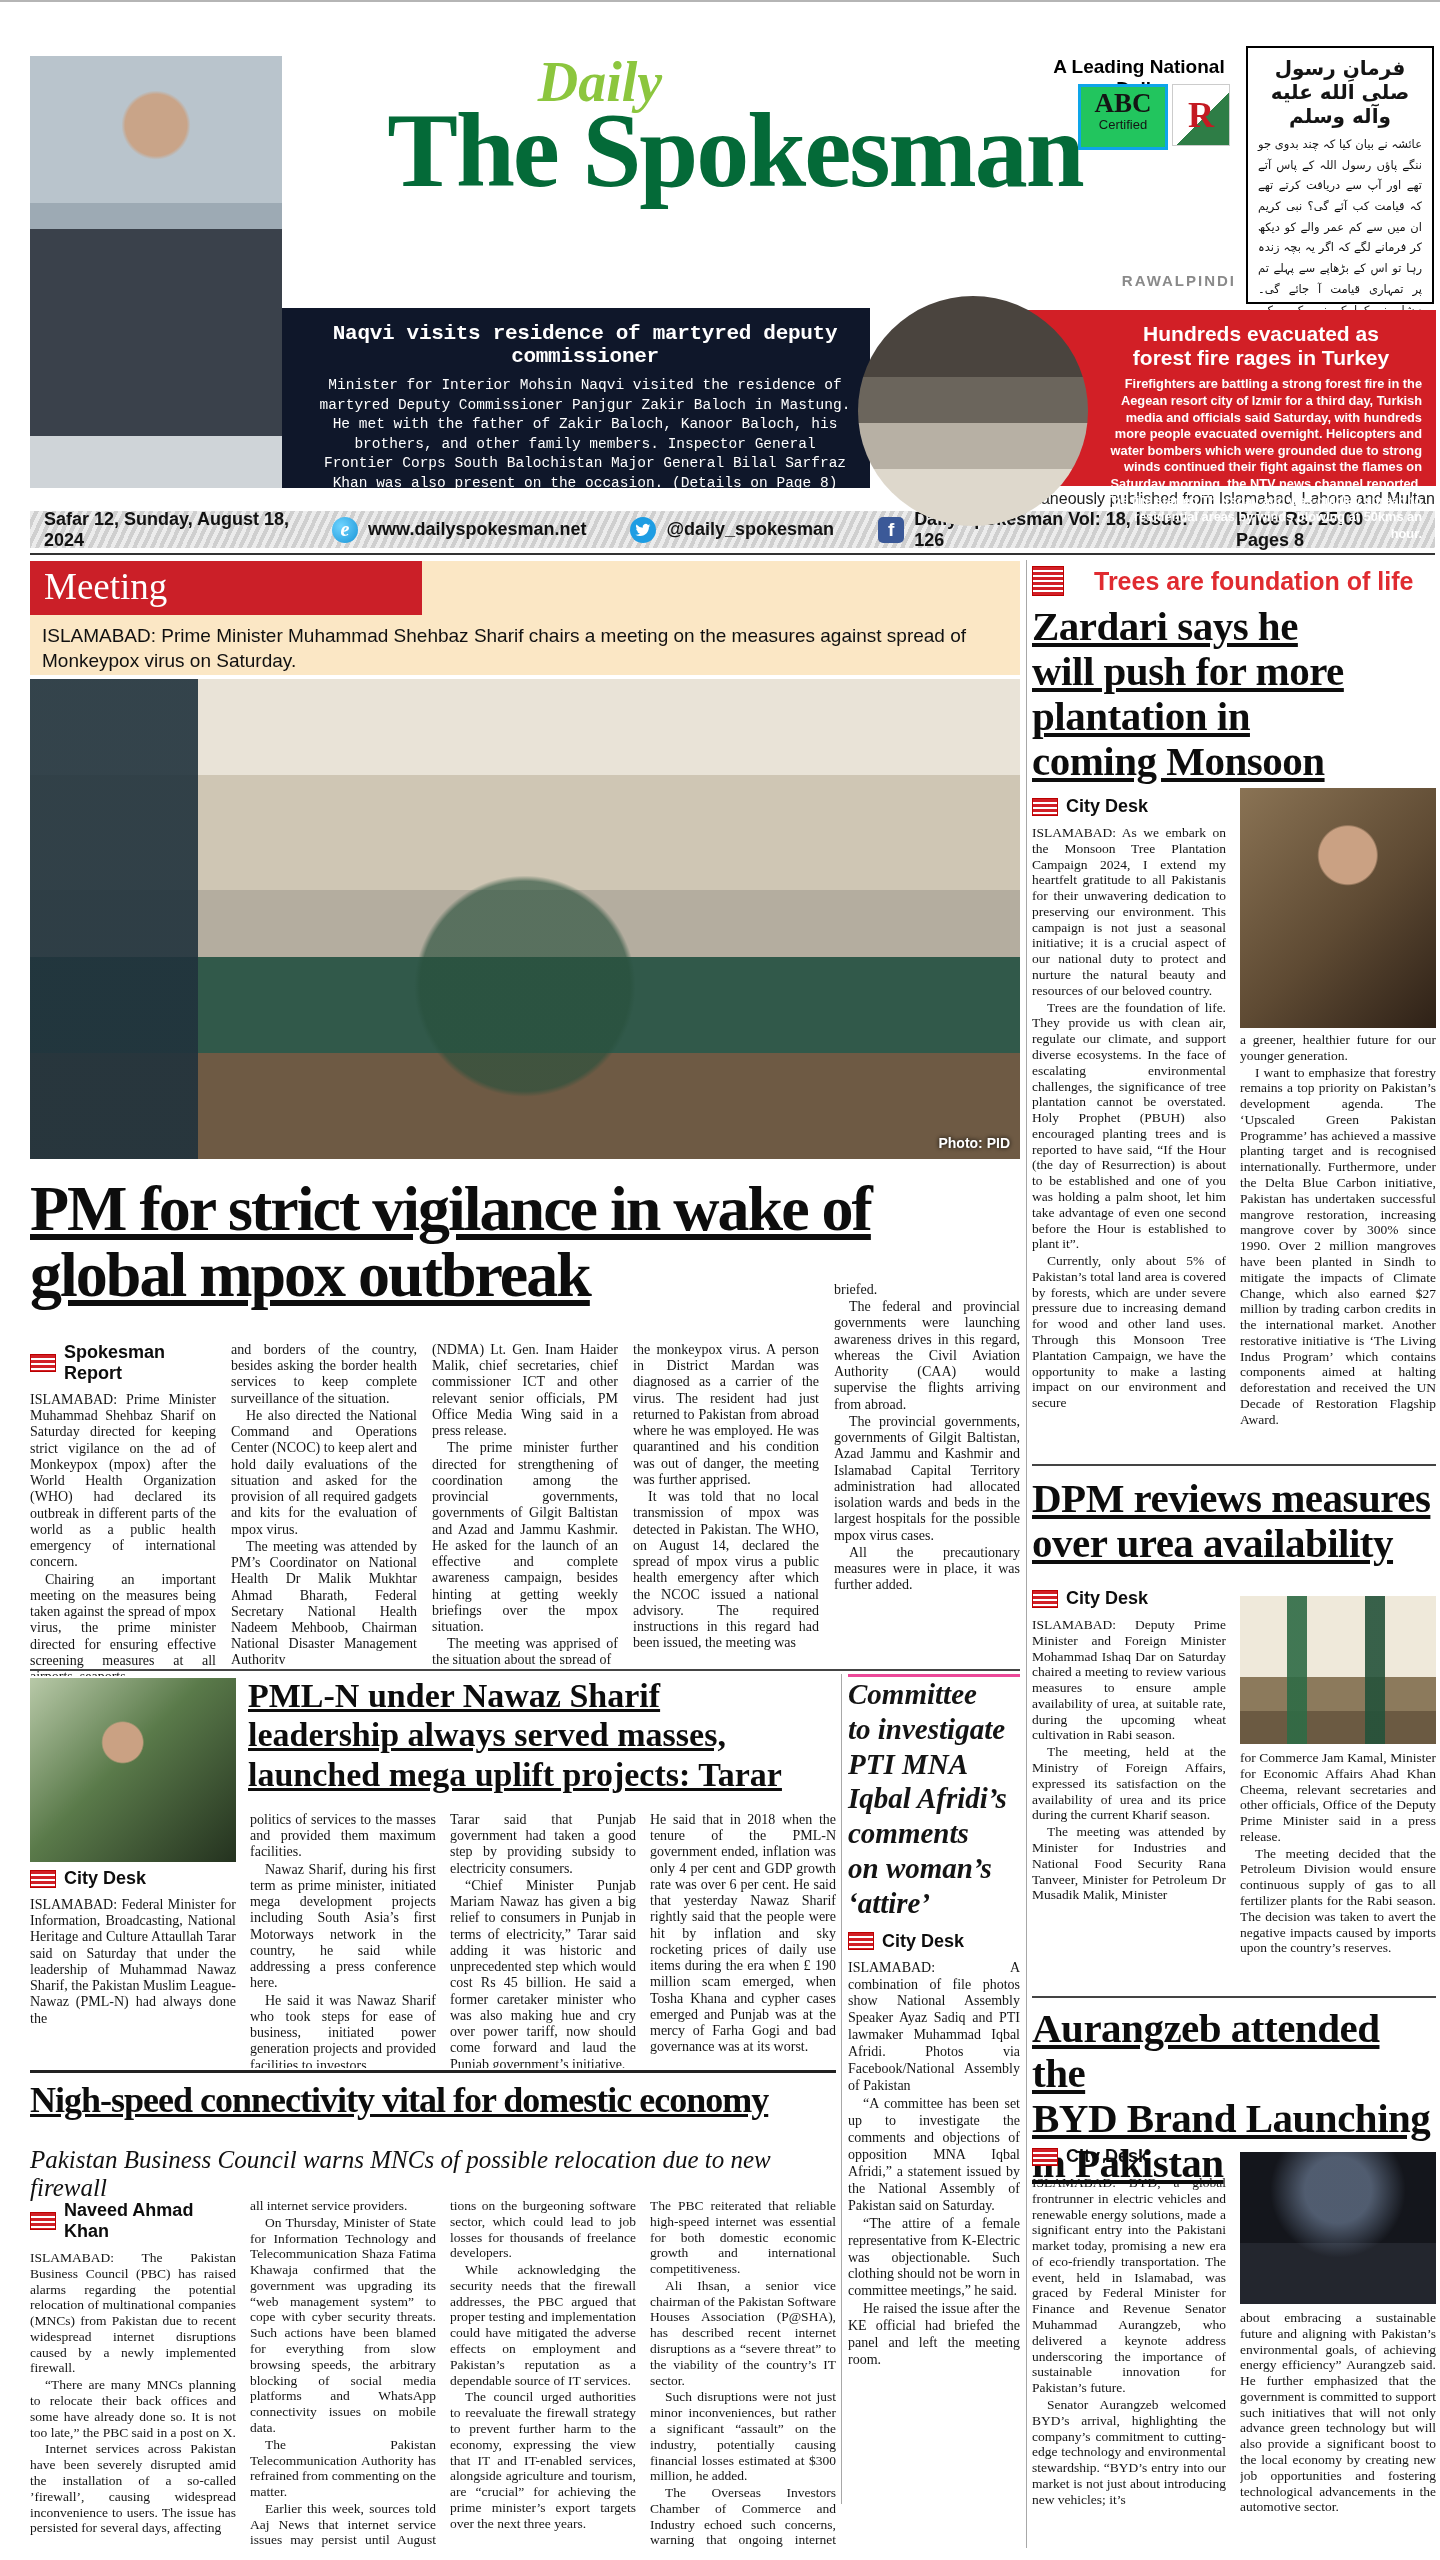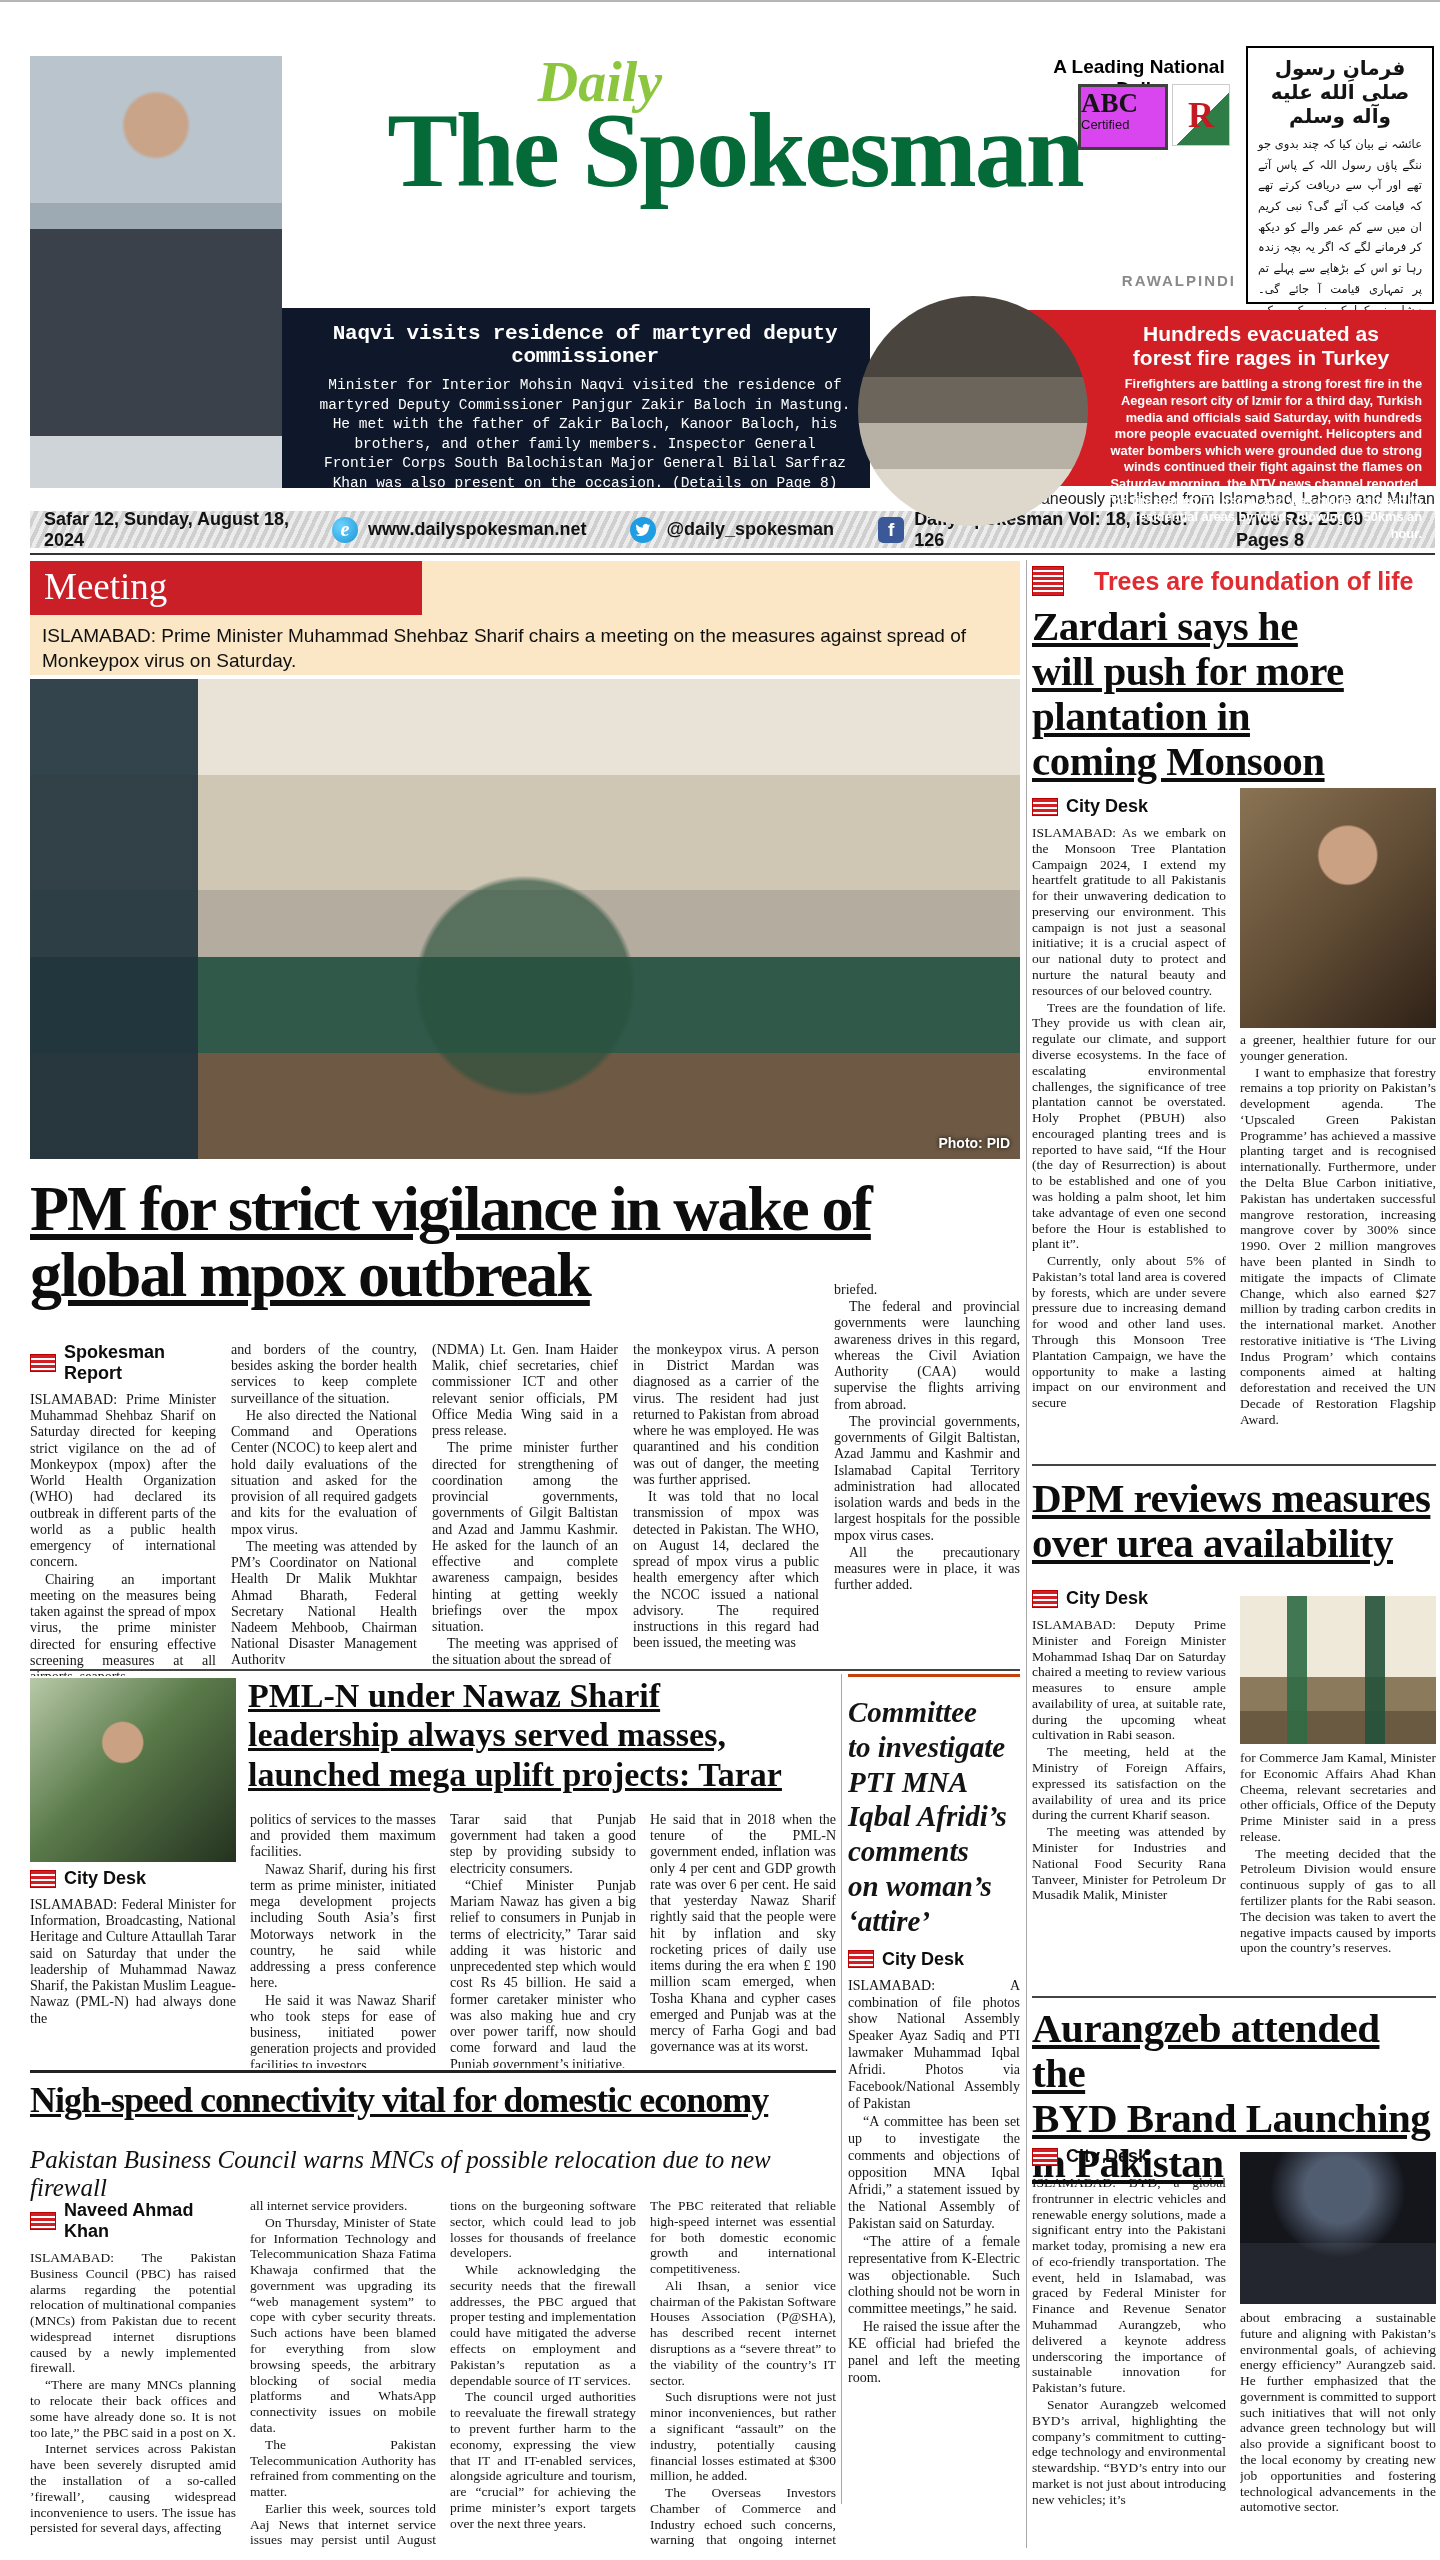--- a/index.html
+++ b/index.html
@@ -5,21 +5,21 @@
   html,body{margin:0;padding:0;background:#ffffff;}
   .page{position:relative;width:1440px;height:2548px;background:#fff;overflow:hidden;
         font-family:"Liberation Serif",serif;color:#141414;}
   .abs{position:absolute;}
   .photo{background-size:cover;}
   .rule{background:#444;}
   
   .daily{font-weight:bold;font-style:italic;color:#8cc63e;font-size:56px;text-align:center;}
   .mast-title{font-weight:bold;color:#046a38;font-size:106px;text-align:center;line-height:1;letter-spacing:-2px;}
   .tagline{font-family:"Liberation Sans",sans-serif;font-weight:bold;font-size:19px;text-align:center;color:#000;}
-  .abc-box{border:3px solid #404040;text-align:left;background:#d946ef;}
+  .abc-box{border:3px solid #0ea5e9;text-align:center;background:#22c55e;}
   .abc-box .a1{font-size:27px;font-weight:bold;line-height:1.05;margin-top:2px;}
   .abc-box .a2{font-size:13px;font-family:"Liberation Sans",sans-serif;}
   .reg-logo{display:flex;align-items:center;justify-content:center;font-size:36px;font-weight:bold;
             color:#c41a22;background:linear-gradient(135deg,#fff 55%,#2e7d46 55%);border:1px solid #ccc;}
   .rawalpindi{font-family:"Liberation Sans",sans-serif;font-weight:bold;color:#8a8a8a;font-size:15px;
               letter-spacing:2px;text-align:right;}
   .urdu-box{border:2px solid #000;background:#fff;padding:8px 10px;direction:rtl;text-align:center;
             font-family:"DejaVu Sans",sans-serif;}
   .urdu-head{font-size:20px;font-weight:bold;line-height:1.2;}
   .urdu-body{font-size:11.5px;line-height:1.8;text-align:justify;margin-top:6px;}
@@ -64,21 +64,21 @@
   .mark{width:24px;height:16px;flex:0 0 auto;border:1px solid #b00;
         background:repeating-linear-gradient(180deg,#d21f26 0 3px,#fff 3px 5px);}
   .kicker{display:flex;align-items:center;gap:10px;font-family:"Liberation Sans",sans-serif;
           font-weight:bold;font-size:25px;color:#e02b30;}
   .kicker .mark{width:30px;height:28px;}
   
   .clist{overflow:hidden;}
   .clist p{margin:0;text-align:justify;font-size:14px;line-height:1.16;}
   .clist p + p{text-indent:15px;margin-top:1px;}
   .clist.sm p{font-size:13.5px;line-height:1.17;}
-  .comm-col{border-top:3px solid #c2410c;padding-top:18px;}
+  .comm-col{border-top:3px solid #ec4899;padding-top:0;}
   .comm-col .clist p{font-size:14px;line-height:1.21;}
   .vrule{background:#a8a8a8;}
 </style>
 </head>
 <body>
 
 <div class="page">
 
   <div class="abs" style="left:0;top:44;width:1440px;height:2px;background:#b5b5b5;"></div>
 

